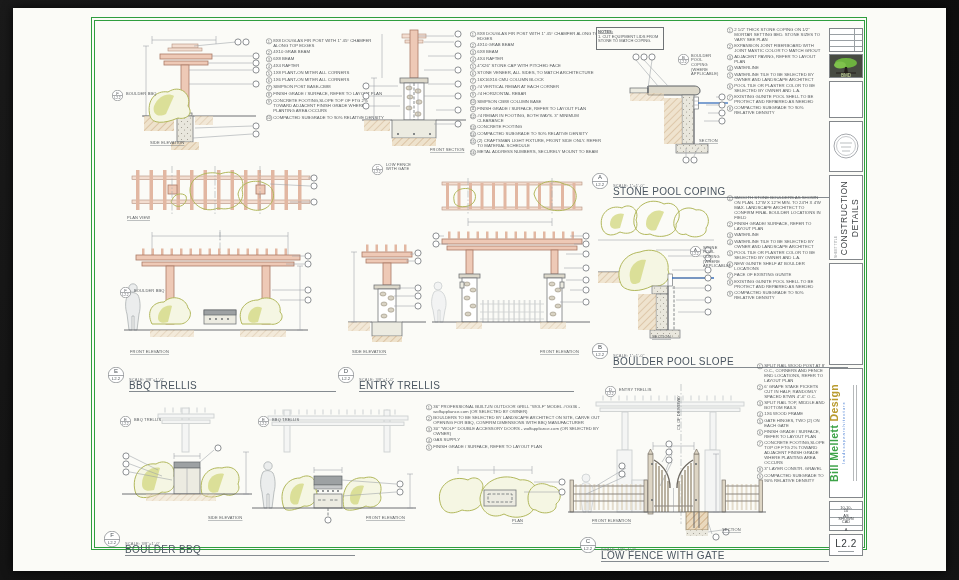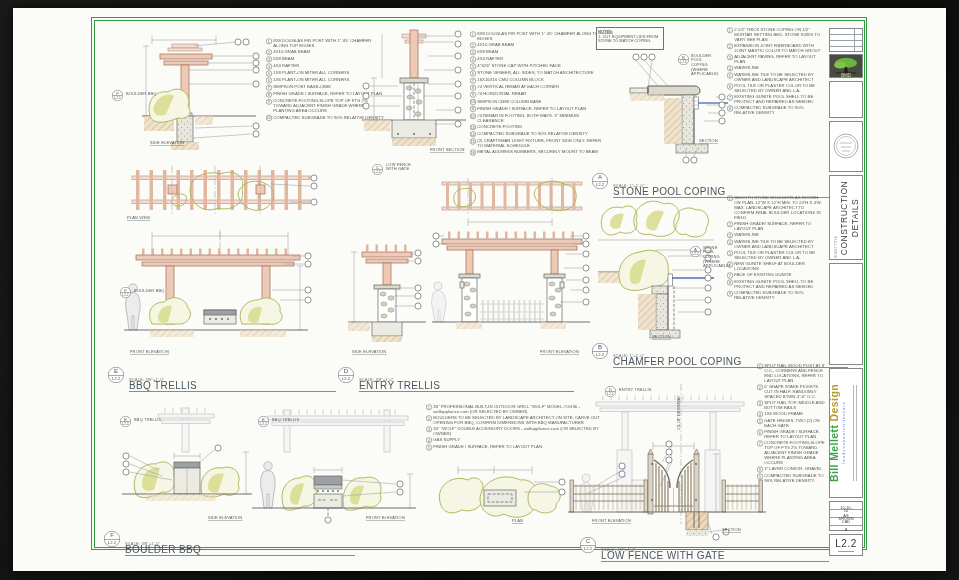--- a/index.html
+++ b/index.html
@@ -613,21 +613,21 @@
         <span class="note-num">9</span>
         <span class="note-txt">COMPACTED SUBGRADE TO 90% RELATIVE DENSITY</span>
       </div>
     </div>
 
   <div class="dtitle" style="left:592px;top:342px">
     <span class="dmark">
         <b>B</b>
         <i>L2.2</i>
       </span>
-    <span class="tt" style="width:235px">CHAMFER POOL COPING</span>
+    <span class="tt" style="width:235px">BOULDER POOL SLOPE</span>
     <span class="t sc">SCALE: 1"=1'-0"</span>
   </div>
 
   <div class="notes" style="left:426px;top:404px;width:352px">
       <div class="note-row">
         <span class="note-num">1</span>
         <span class="note-txt">36" PROFESSIONAL BUILT-IN OUTDOOR GRILL "WOLF" MODEL #OG36 - wolfappliance.com (OR SELECTED BY OWNER)</span>
       </div>
       <div class="note-row">
         <span class="note-num">2</span>

